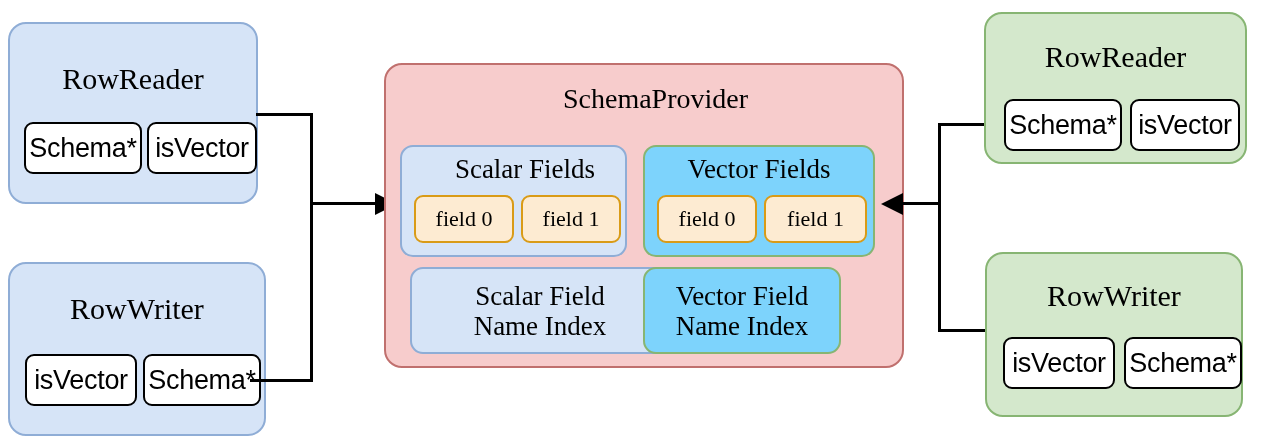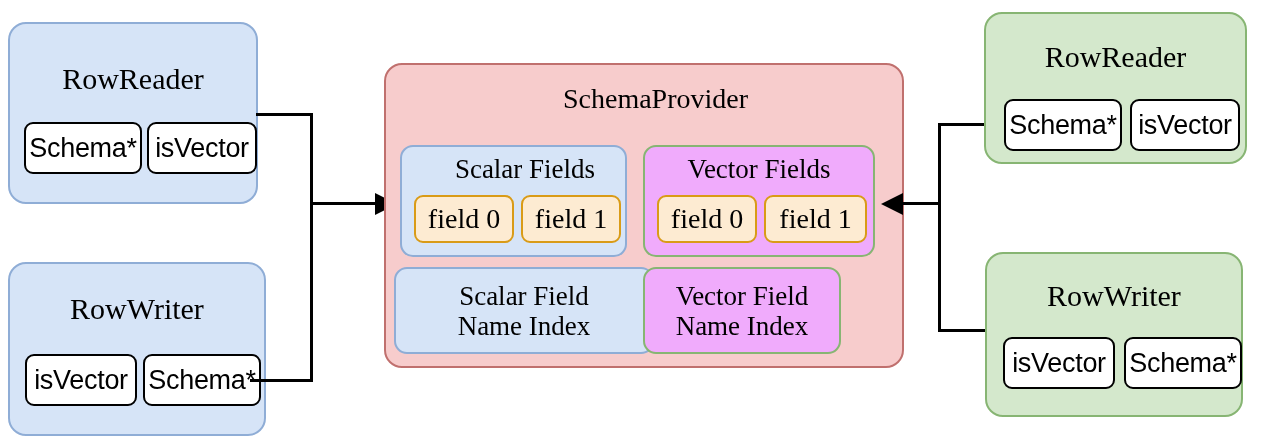--- a/index.html
+++ b/index.html
@@ -58,21 +58,21 @@
 
   
   .subpanel {
     position: absolute;
     box-sizing: border-box;
     border-radius: 13px;
     border-style: solid;
     border-width: 2px;
   }
   .sub-blue  { background: #d6e4f7; border-color: #8fadd6; }
-  .sub-green { background: #f0abfc; border-color: #87b573; }
+  .sub-green { background: #7dd3fc; border-color: #87b573; }
 
   .sub-title {
     position: absolute;
     left: 0; right: 0;
     text-align: center;
     font-size: 27px;
     color: #000000;
     white-space: nowrap;
   }
 
@@ -90,21 +90,21 @@
   
   .field {
     position: absolute;
     box-sizing: border-box;
     background: #fdebd2;
     border: 2.4px solid #d99b17;
     border-radius: 9px;
     display: flex;
     align-items: center;
     justify-content: center;
-    font-size: 28px;
+    font-size: 22px;
     color: #000000;
   }
 
   
   .conn {
     position: absolute;
     background: #000000;
   }
   .conn-h { height: 3px; }
   .conn-v { width: 3px; }
@@ -155,21 +155,21 @@
       <div class="field" style="left:12px; top:48px; width:100px; height:48px;">field 0</div>
       <div class="field" style="left:119px; top:48px; width:100px; height:48px;">field 1</div>
     </div>
 
     <div class="subpanel sub-green" style="left:257px; top:80px; width:232px; height:112px;">
       <div class="sub-title" style="top:7px;">Vector Fields</div>
       <div class="field" style="left:12px; top:48px; width:100px; height:48px;">field 0</div>
       <div class="field" style="left:119px; top:48px; width:103px; height:48px;">field 1</div>
     </div>
 
-    <div class="subpanel sub-blue" style="left:8px; top:202px; width:260px; height:87px;">
+    <div class="subpanel sub-blue" style="left:24px; top:202px; width:260px; height:87px;">
       <div class="index-label">
         <span>Scalar Field</span><br>
         <span>Name Index</span>
       </div>
     </div>
 
     <div class="subpanel sub-green" style="left:257px; top:202px; width:198px; height:87px;">
       <div class="index-label">
         <span>Vector Field</span><br>
         <span>Name Index</span>

